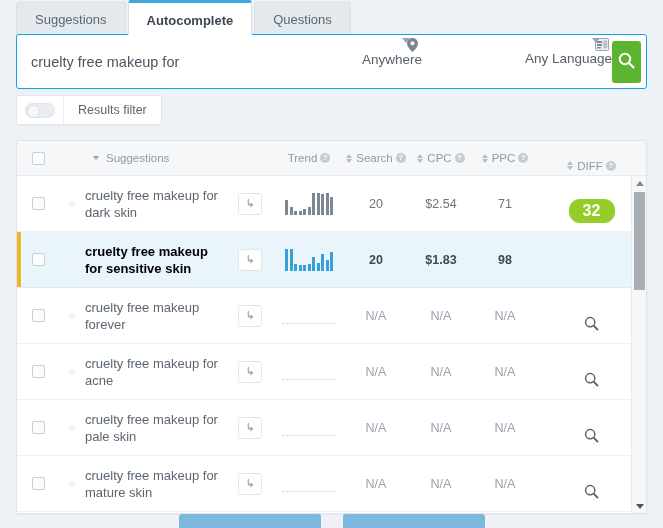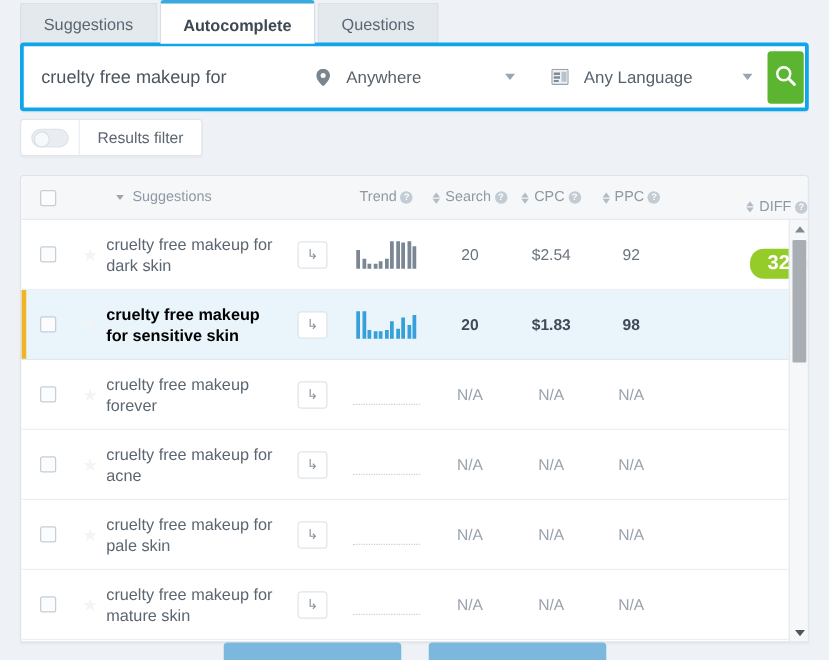--- a/index.html
+++ b/index.html
@@ -49,44 +49,45 @@
     border-top: 3px solid #3ba9dd;
     z-index: 3;
   }
 
   
   .search-panel {
     position: absolute;
     left: 16px; top: 34px;
     width: 631px; height: 55px;
     background: #ffffff;
-    border: 3px solid #0ea5e9;
+    border: 1px solid #0ea5e9;
     border-radius: 3px;
     display: flex;
     align-items: center;
     box-shadow: 0 1px 1px rgba(0,0,0,0.03);
   }
   .kw-input {
     flex: 0 0 198px;
     border: none;
     outline: none;
     font-size: 14.5px;
     color: #4a5560;
     padding: 0 14px;
     height: 40px;
     background: transparent;
     font-family: "Liberation Sans", sans-serif;
   }
   .vdiv { width: 1px; height: 38px; background: #e3e8ed; }
   .dd {
     display: flex;
-    align-items: center;
+    align-items: flex-end;
     height: 47px;
     cursor: pointer;
     position: relative;
+    flex-direction: column;
   }
   .dd-loc { flex: 0 0 190px; padding-left: 14px; }
   .dd-lang { flex: 0 0 190px; padding-left: 14px; }
   .dd-icon { width: 20px; display: flex; align-items: center; justify-content: center; }
   .dd-label {
     font-size: 13.5px;
     color: #56616c;
     margin-left: 9px;
     white-space: nowrap;
   }
@@ -170,21 +171,21 @@
     color: #8e99a4;
   }
   .c-check { flex: 0 0 42px; display: flex; align-items: center; justify-content: center; }
   .c-star  { flex: 0 0 26px; display: flex; align-items: center; justify-content: center; }
   .c-sugg  { flex: 0 0 140px; }
   .c-ret   { flex: 0 0 50px; display: flex; align-items: center; justify-content: center; }
   .c-trend { flex: 0 0 68px; display: flex; align-items: center; justify-content: center; }
   .c-search{ flex: 0 0 66px; display: flex; align-items: center; justify-content: center; }
   .c-cpc   { flex: 0 0 64px; display: flex; align-items: center; justify-content: center; }
   .c-ppc   { flex: 0 0 64px; display: flex; align-items: center; justify-content: center; }
-  .c-diff  { flex: 1 1 auto; display: flex; align-items: center; justify-content: flex-end; margin-top: 15px; }
+  .c-diff  { flex: 1 1 auto; display: flex; align-items: center; justify-content: center; margin-top: 15px; }
 
   .chk {
     width: 13px; height: 13px;
     border: 1px solid #c6ced6;
     background: #fbfcfd;
     border-radius: 2px;
     cursor: pointer;
   }
   .hdr-cell { display: flex; align-items: center; gap: 3px; white-space: nowrap; cursor: pointer; }
   .sort-ico { display: inline-block; width: 7px; height: 11px; position: relative; }
@@ -495,21 +496,21 @@
               <i style="height: 18px;"></i>
             </div>
           </div>
           <div class="c-search">
             <span class="num">20</span>
           </div>
           <div class="c-cpc">
             <span class="num">$2.54</span>
           </div>
           <div class="c-ppc">
-            <span class="num">92</span>
+            <span class="num">71</span>
           </div>
           <div class="c-diff">
             <span class="badge">32</span>
           </div>
         </div>
         <div class="row selected">
           <div class="c-check">
             <div class="chk"></div>
           </div>
           <div class="c-star">

